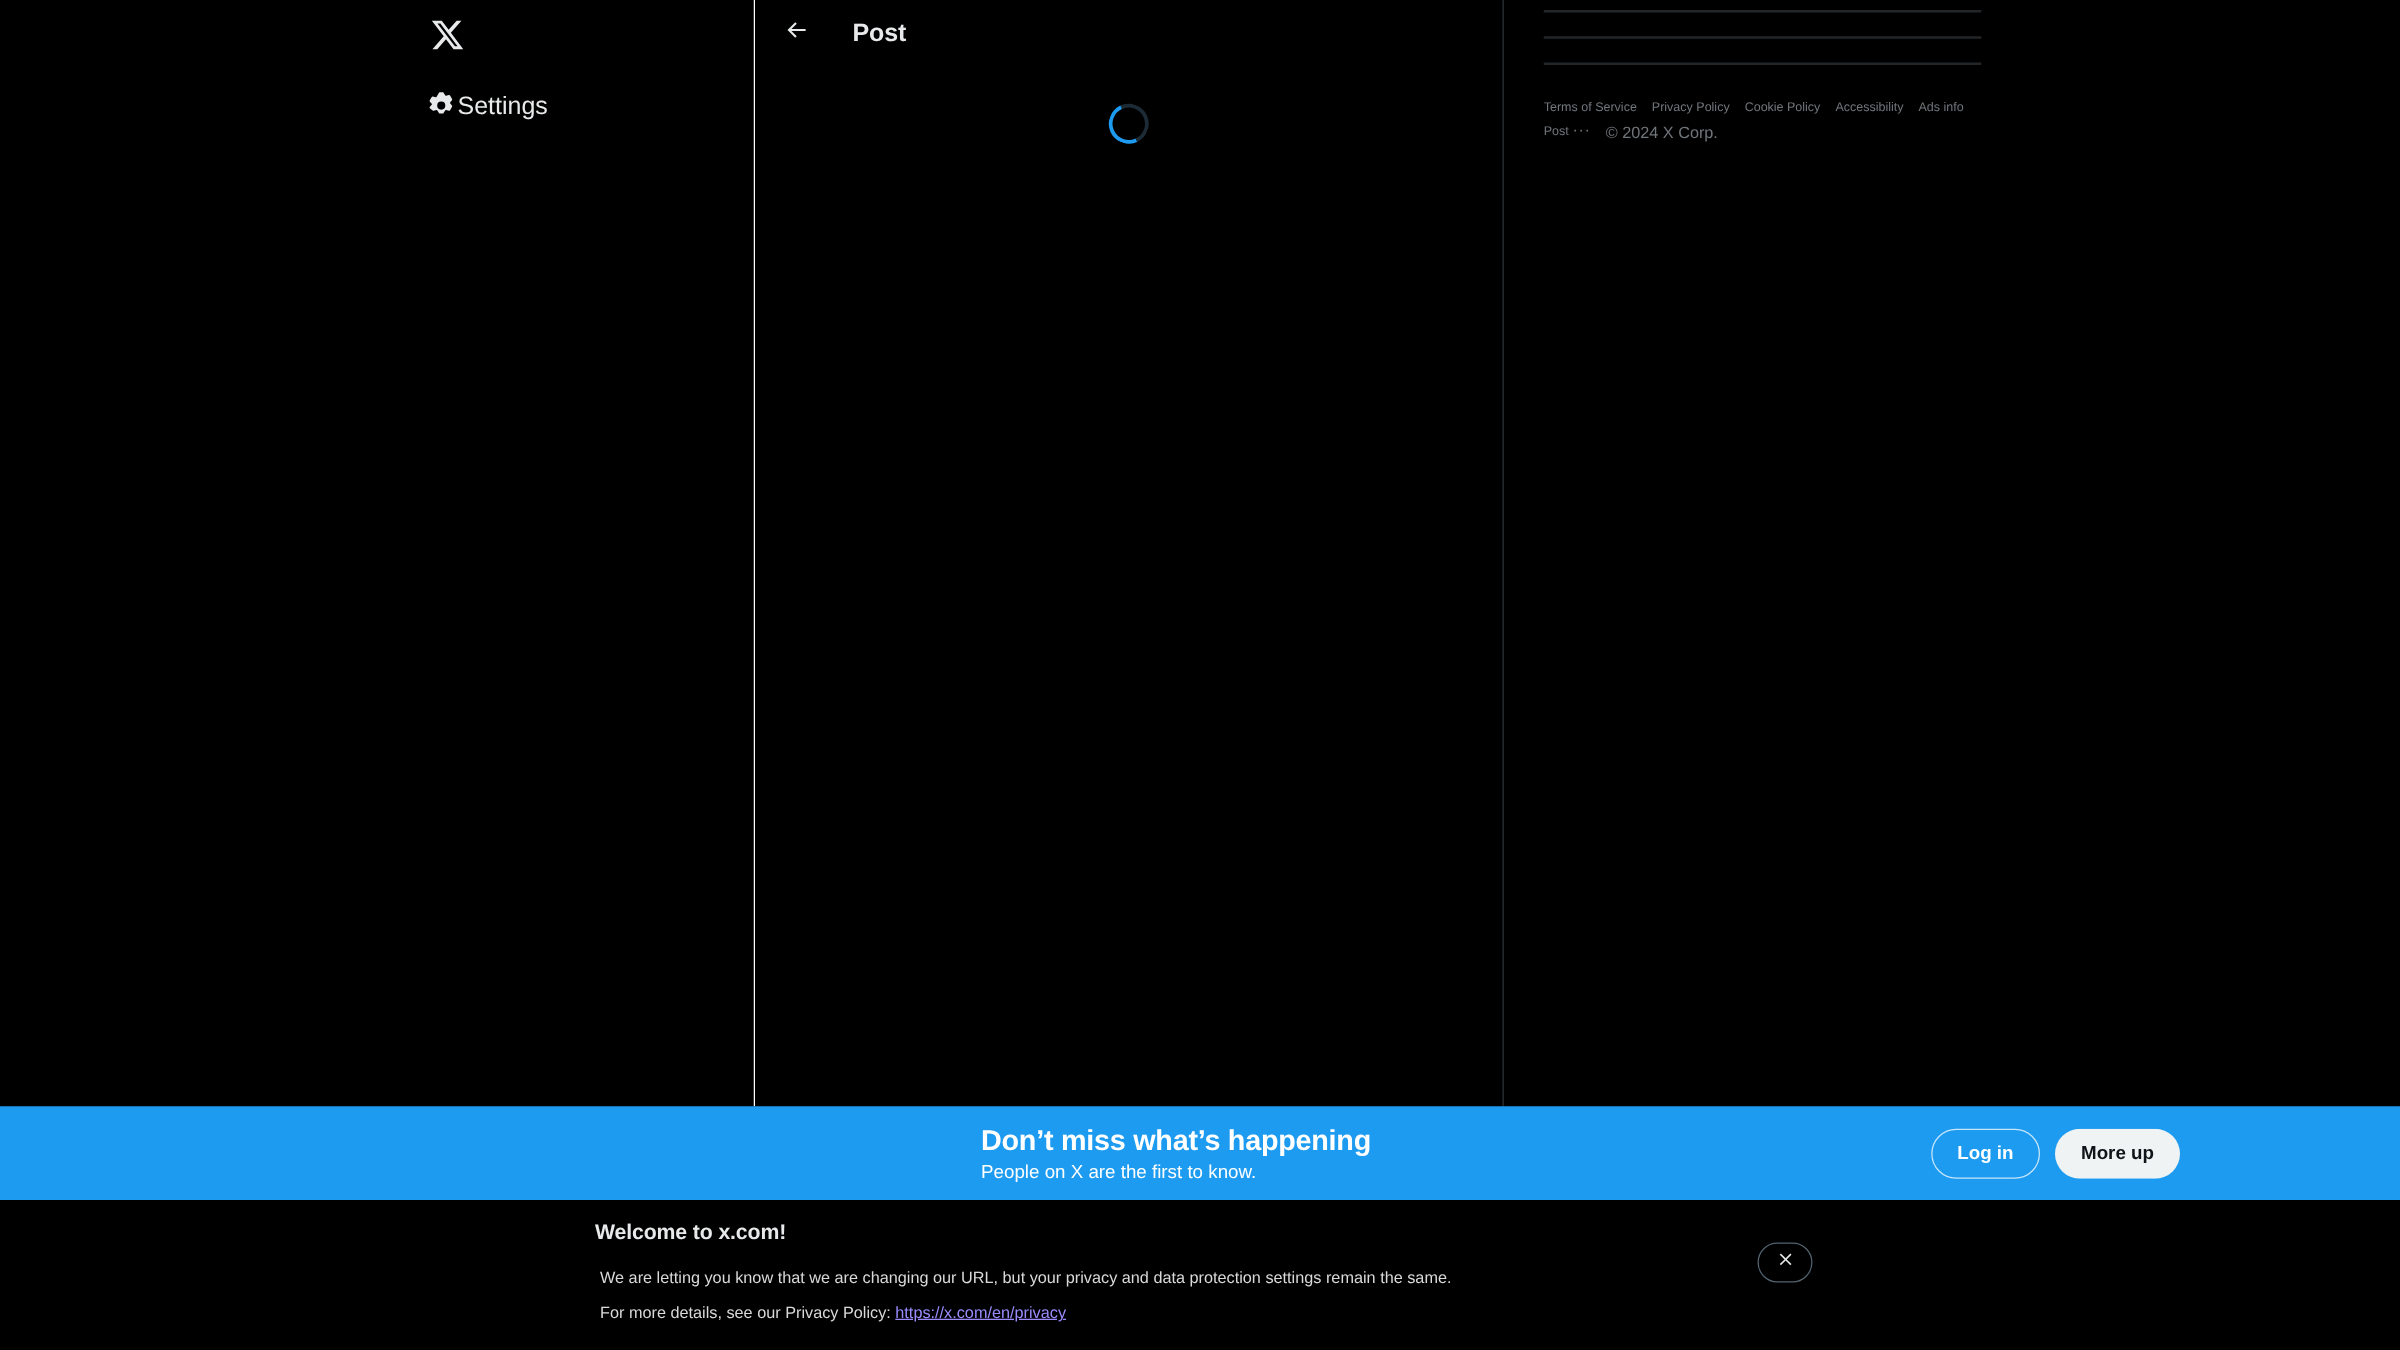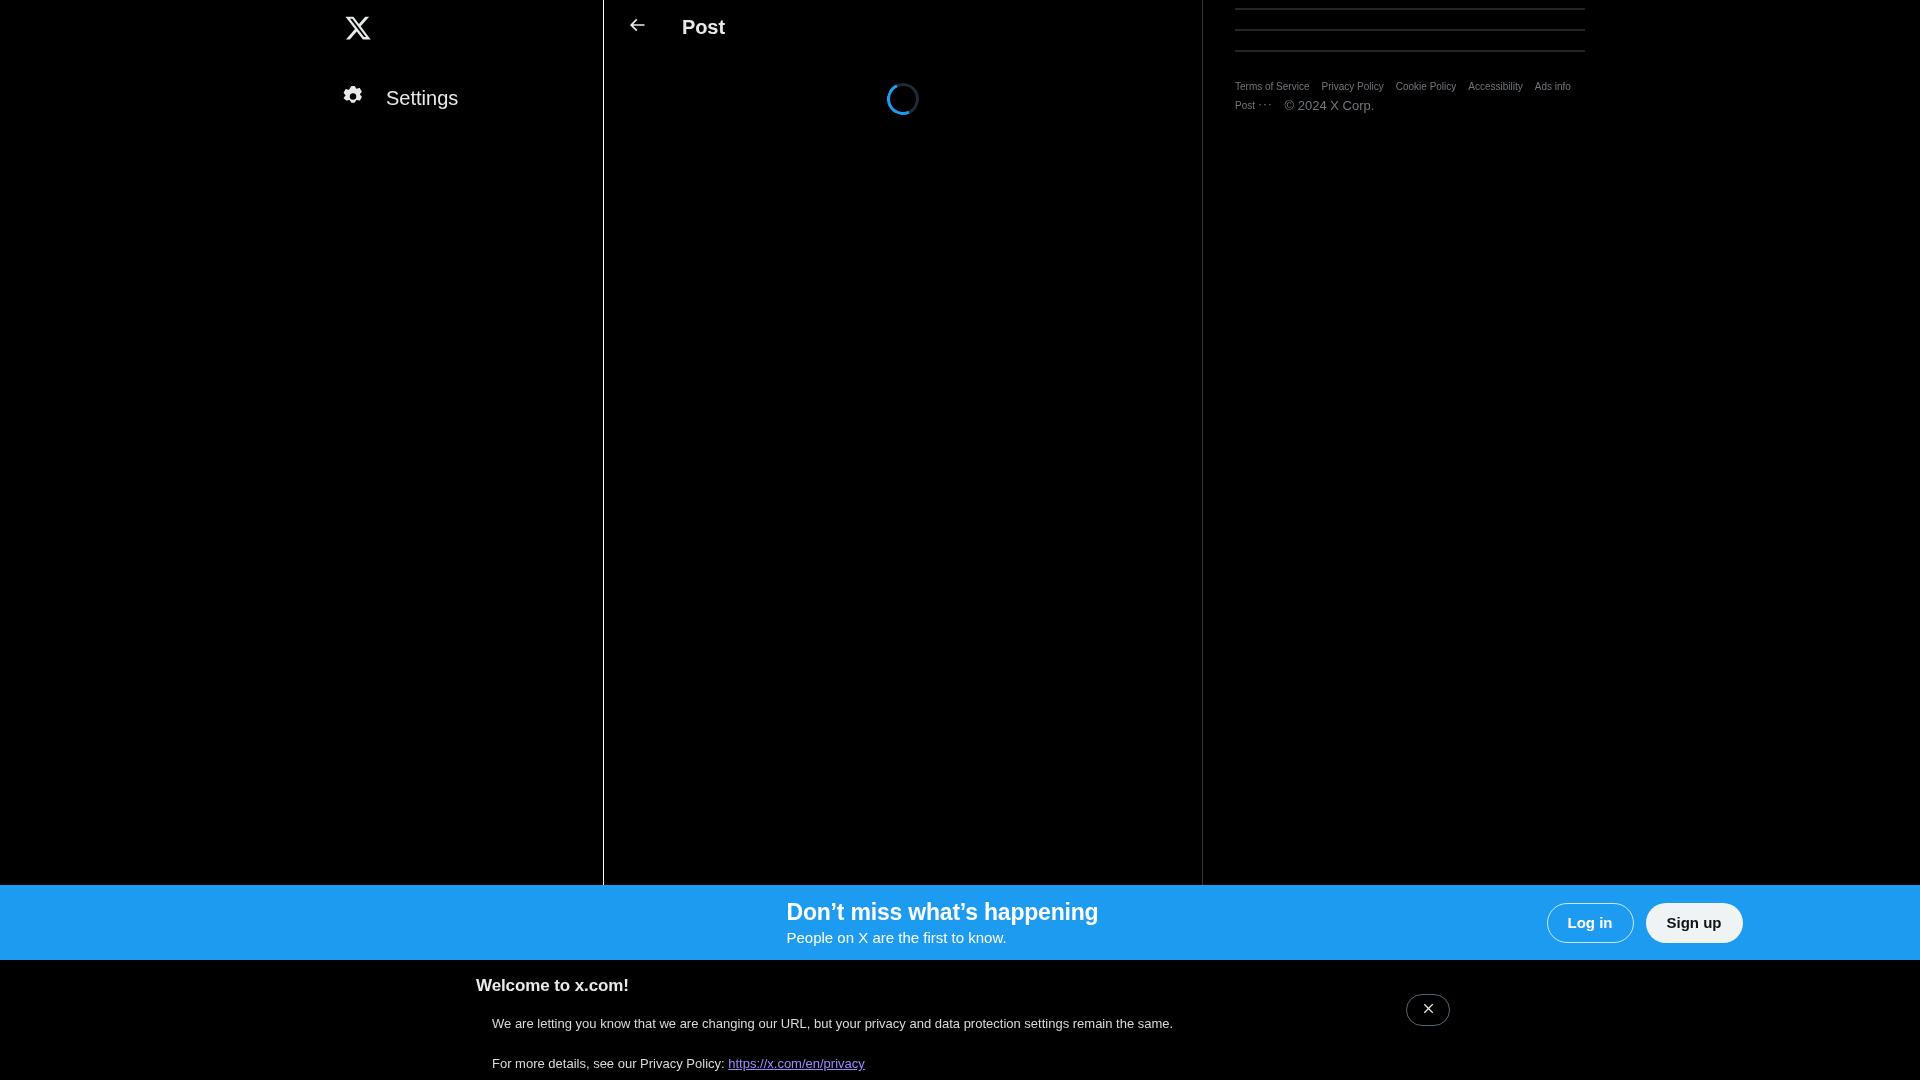--- a/index.html
+++ b/index.html
@@ -65,22 +65,21 @@
     align-items: center;
     justify-content: center;
     border-radius: 50%;
     margin-left: 4px;
   }
 
   .x-logo { display: block; }
 
   .nav-item {
     display: flex;
-    align-items: flex-end;
-    gap: 20px;
+    align-items: center;
     height: 50px;
     padding: 0 14px 0 12px;
     border-radius: 9999px;
     width: fit-content;
     margin-top: 6px;
     cursor: pointer;
   }
 
   .nav-icon { width: 26px; height: 26px; display: block; flex: 0 0 26px; }
 
@@ -299,21 +298,21 @@
   }
 
   .cookie-body {
     margin-top: 14px;
     color: #d9d9d9;
     font-size: 13px;
     line-height: 24px;
     font-weight: 400;
   }
 
-  .cookie-body p { margin: 16px; }
+  .cookie-body p { margin: 4px; }
 
   .cookie-link {
     color: #9a8cff;
     text-decoration: underline;
     cursor: pointer;
   }
 
   .close-btn {
     margin-left: 170px;
     margin-top: 18px;
@@ -400,21 +399,21 @@
   </div>
 
   <div class="blue-banner">
     <div class="banner-inner">
       <div class="banner-text banner-text-shift">
         <div class="banner-title">Don’t miss what’s happening</div>
         <div class="banner-sub">People on X are the first to know.</div>
       </div>
       <div class="banner-actions">
         <div class="btn btn-login">Log in</div>
-        <div class="btn btn-signup">Sign up</div>
+        <div class="btn btn-signup">More up</div>
       </div>
     </div>
   </div>
 
   <div class="cookie-banner">
     <div class="cookie-inner">
       <div class="cookie-text">
         <div class="cookie-title">Welcome to x.com!</div>
         <div class="cookie-body">
           <p>We are letting you know that we are changing our URL, but your privacy and data protection settings remain the same.</p>

